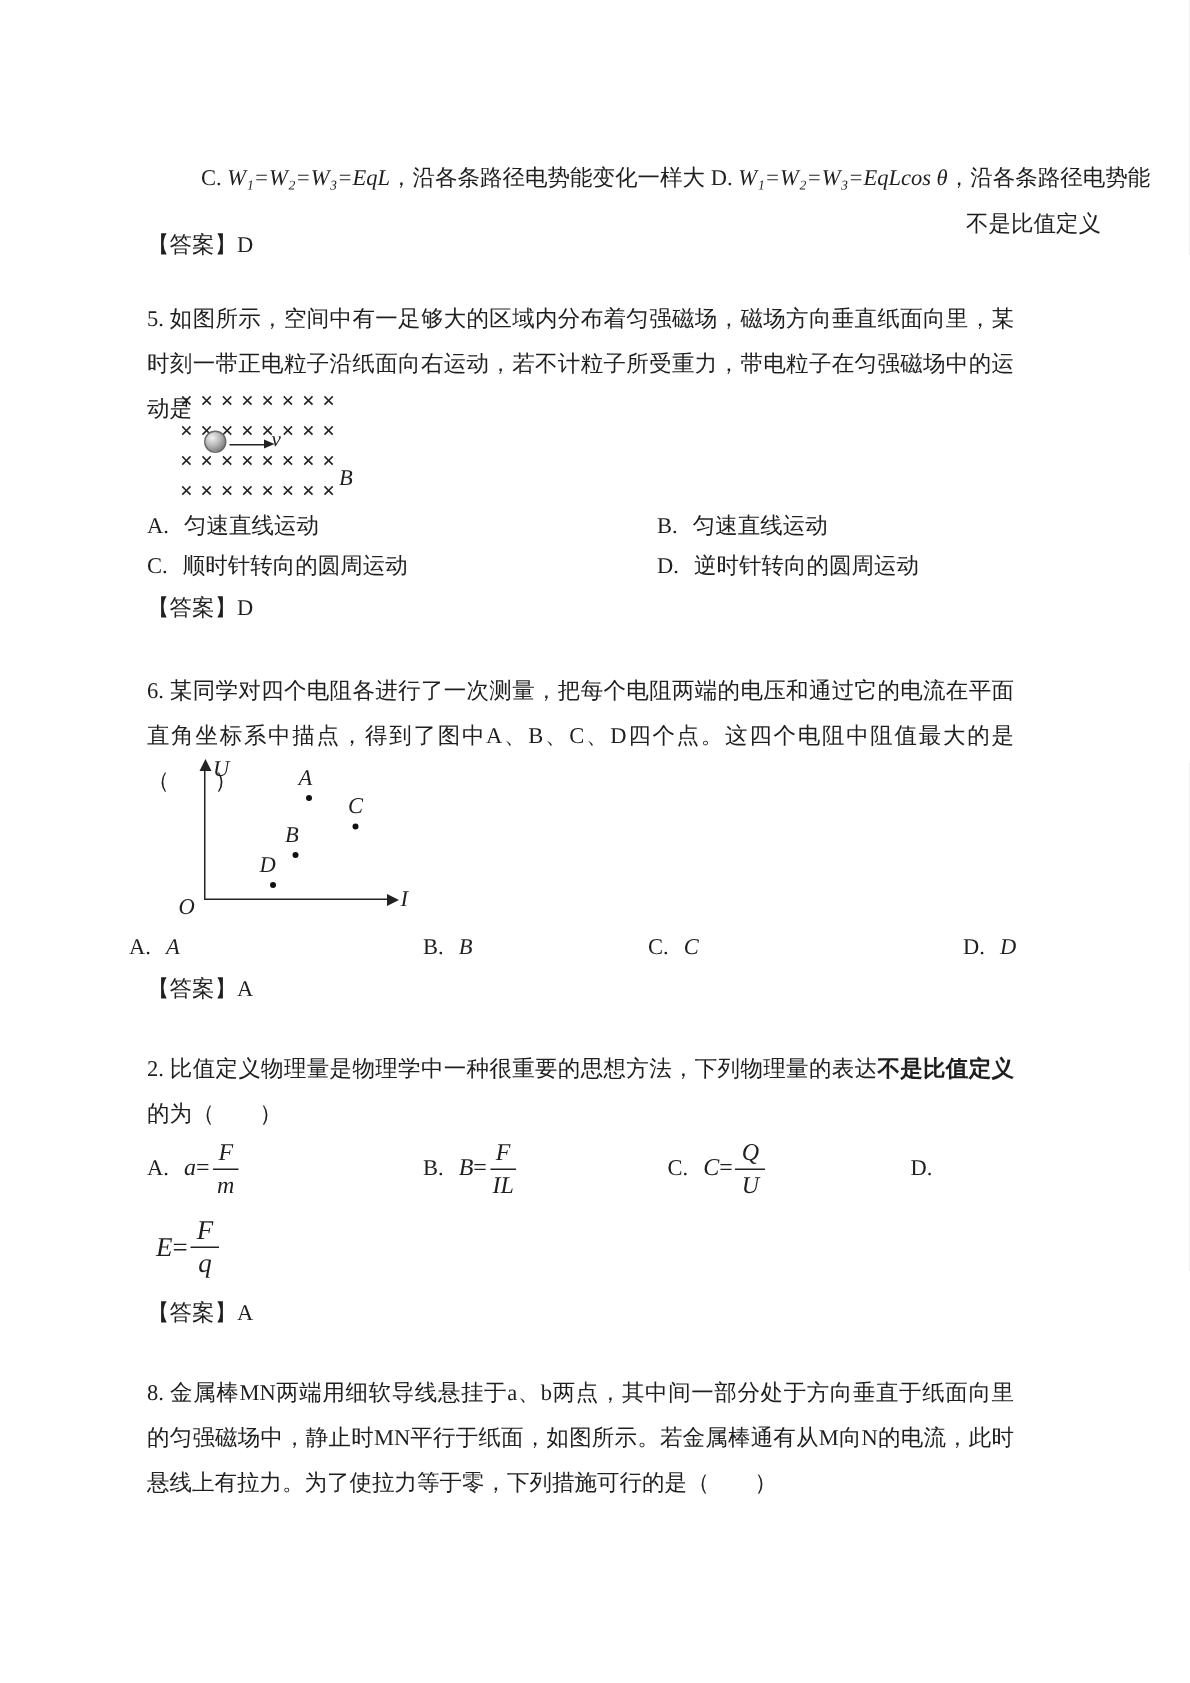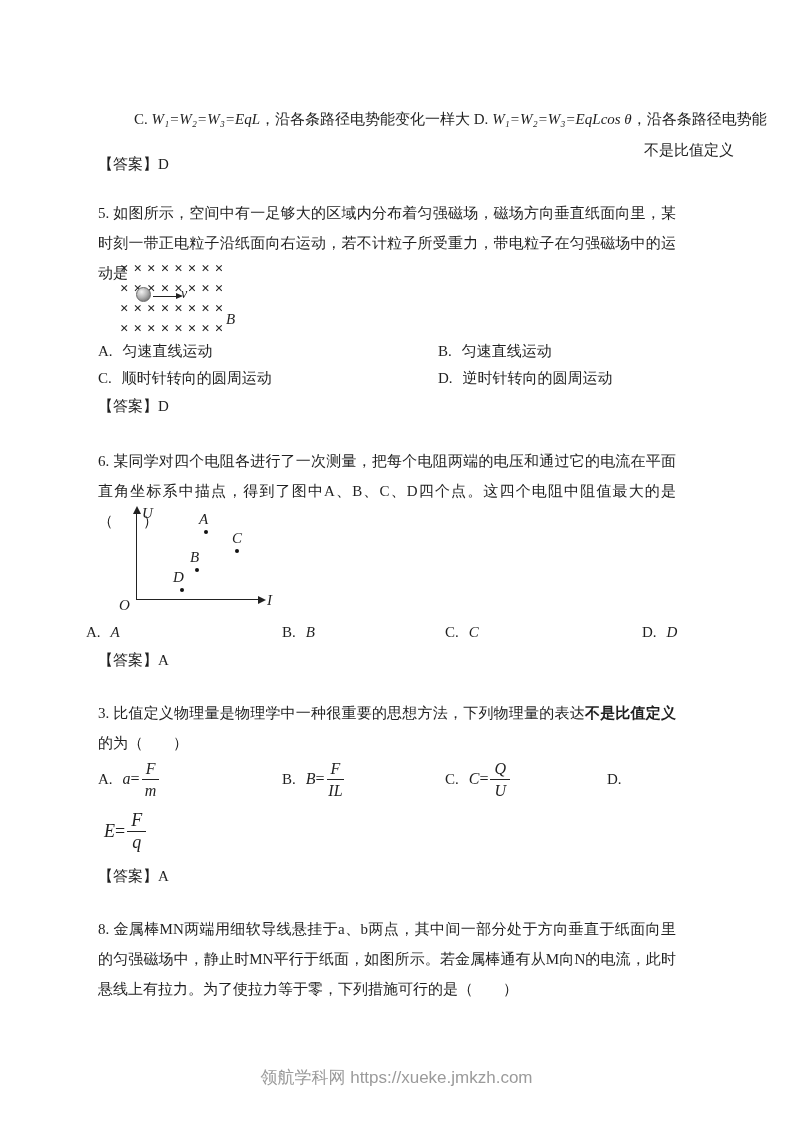--- a/index.html
+++ b/index.html
@@ -128,30 +128,30 @@
     <div class="ptlabel" style="left:75px;  top:66px;">D</div>
   </div>
 
   <div class="optrow" style="top:618px;">
     <div class="optcell" style="left:86px;">
       <span class="optlabel">A.</span><span class="it">A</span>
     </div>
     <div class="optcell" style="left:282px;">
       <span class="optlabel">B.</span><span class="it">B</span>
     </div>
-    <div class="optcell" style="left:445px;">
+    <div class="optcell" style="left:432px;">
       <span class="optlabel">C.</span><span class="it">C</span>
     </div>
     <div class="optcell" style="left:642px;">
       <span class="optlabel">D.</span><span class="it">D</span>
     </div>
   </div>
   <div class="ans" style="top:646px;">【答案】A</div>
 
-  <div class="para" style="top:698px;"><span>3. 比值定义物理量是物理学中一种很重要的思想方法，下列物理量的表达</span><span class="bold">不是比值定义</span><span>的为（　　）</span></div>
+  <div class="para" style="top:698px;"><span>2. 比值定义物理量是物理学中一种很重要的思想方法，下列物理量的表达</span><span class="bold">不是比值定义</span><span>的为（　　）</span></div>
 
   <div class="formula-row">
     <div class="fitem" style="left:98px;">
       <span class="optlabel">A.</span>
       <span class="it f16">a</span>
         <span class="f16"> = </span>
         <span class="frac f16">
           <span class="num">F</span>
           <span class="den">m</span>
         </span>
@@ -185,17 +185,14 @@
       <span class="frac f18">
         <span class="num">F</span>
         <span class="den">q</span>
       </span>
   </div>
 
   <div class="ans" style="top:862px;">【答案】A</div>
 
   <div class="para" style="top:914px;">8. 金属棒MN两端用细软导线悬挂于a、b两点，其中间一部分处于方向垂直于纸面向里的匀强磁场中，静止时MN平行于纸面，如图所示。若金属棒通有从M向N的电流，此时悬线上有拉力。为了使拉力等于零，下列措施可行的是（　　）</div>
 
-  <div class="footer">
-    <span>领航学科网 https://xueke.jmkzh.com</span>
-  </div>
 
 </div>
 
 </body></html>

